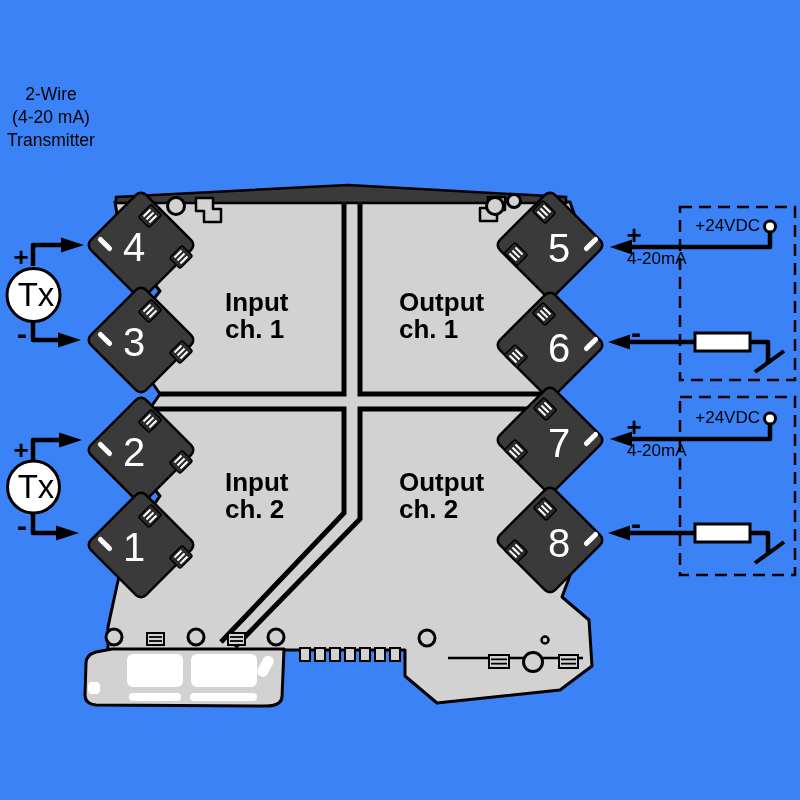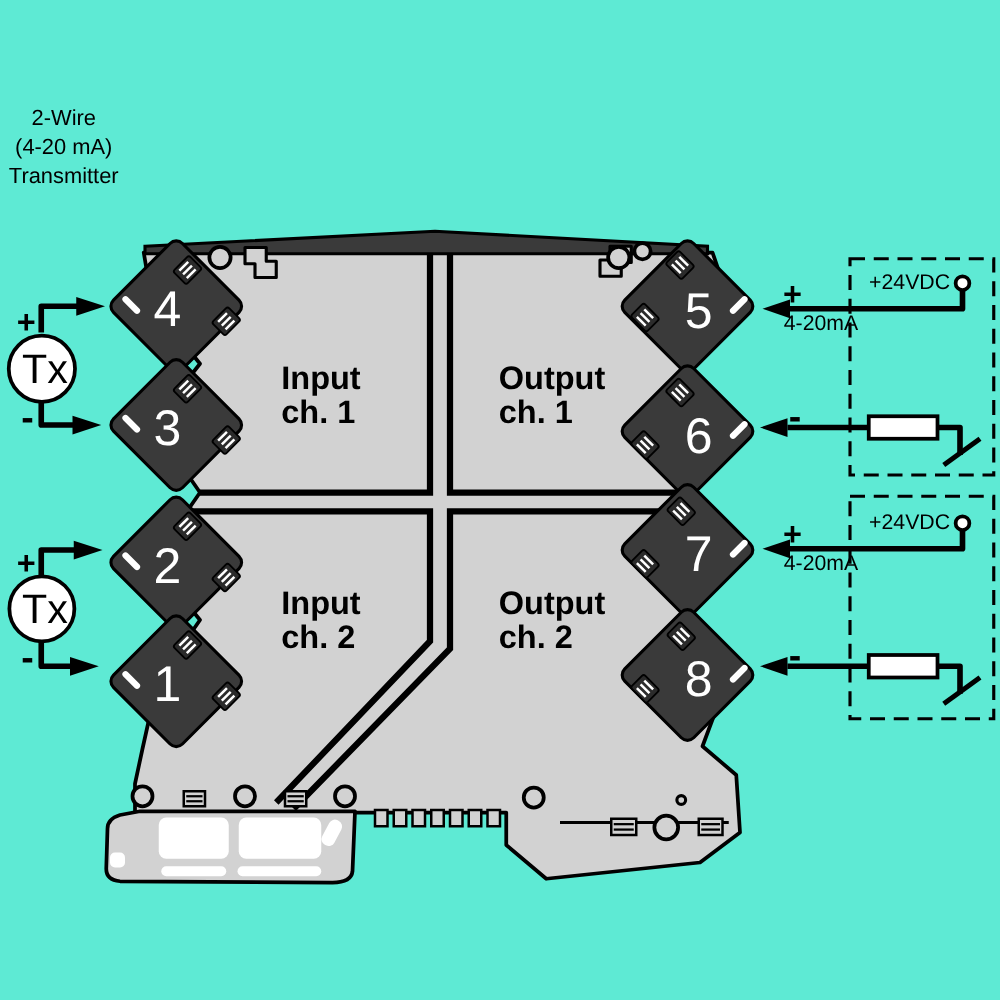--- a/index.html
+++ b/index.html
@@ -1,16 +1,16 @@
 <!DOCTYPE html>
 <html><head>
 <meta charset="utf-8">
 <style>
   html,body{margin:0;padding:0;background:#ffffff;}
-  .stage{position:relative;width:800px;height:800px;background:#5eead4;overflow:hidden;
+  .stage{position:relative;width:800px;height:800px;background:#3b82f6;overflow:hidden;
          font-family:"Liberation Sans",sans-serif;}
   svg{display:block;position:absolute;left:0;top:0;}
   text{font-family:"Liberation Sans",sans-serif;fill:#000;}
   .lbl-title{font-size:17.5px;}
   .lbl-quad{font-size:26px;font-weight:bold;}
   .t-num{font-size:40px;fill:#ffffff;}
   .t-tx{font-size:33px;}
   .sign{font-size:26px;font-weight:bold;}
   .sign-minus{font-size:30px;font-weight:bold;}
   .lbl-supply{font-size:17px;}

